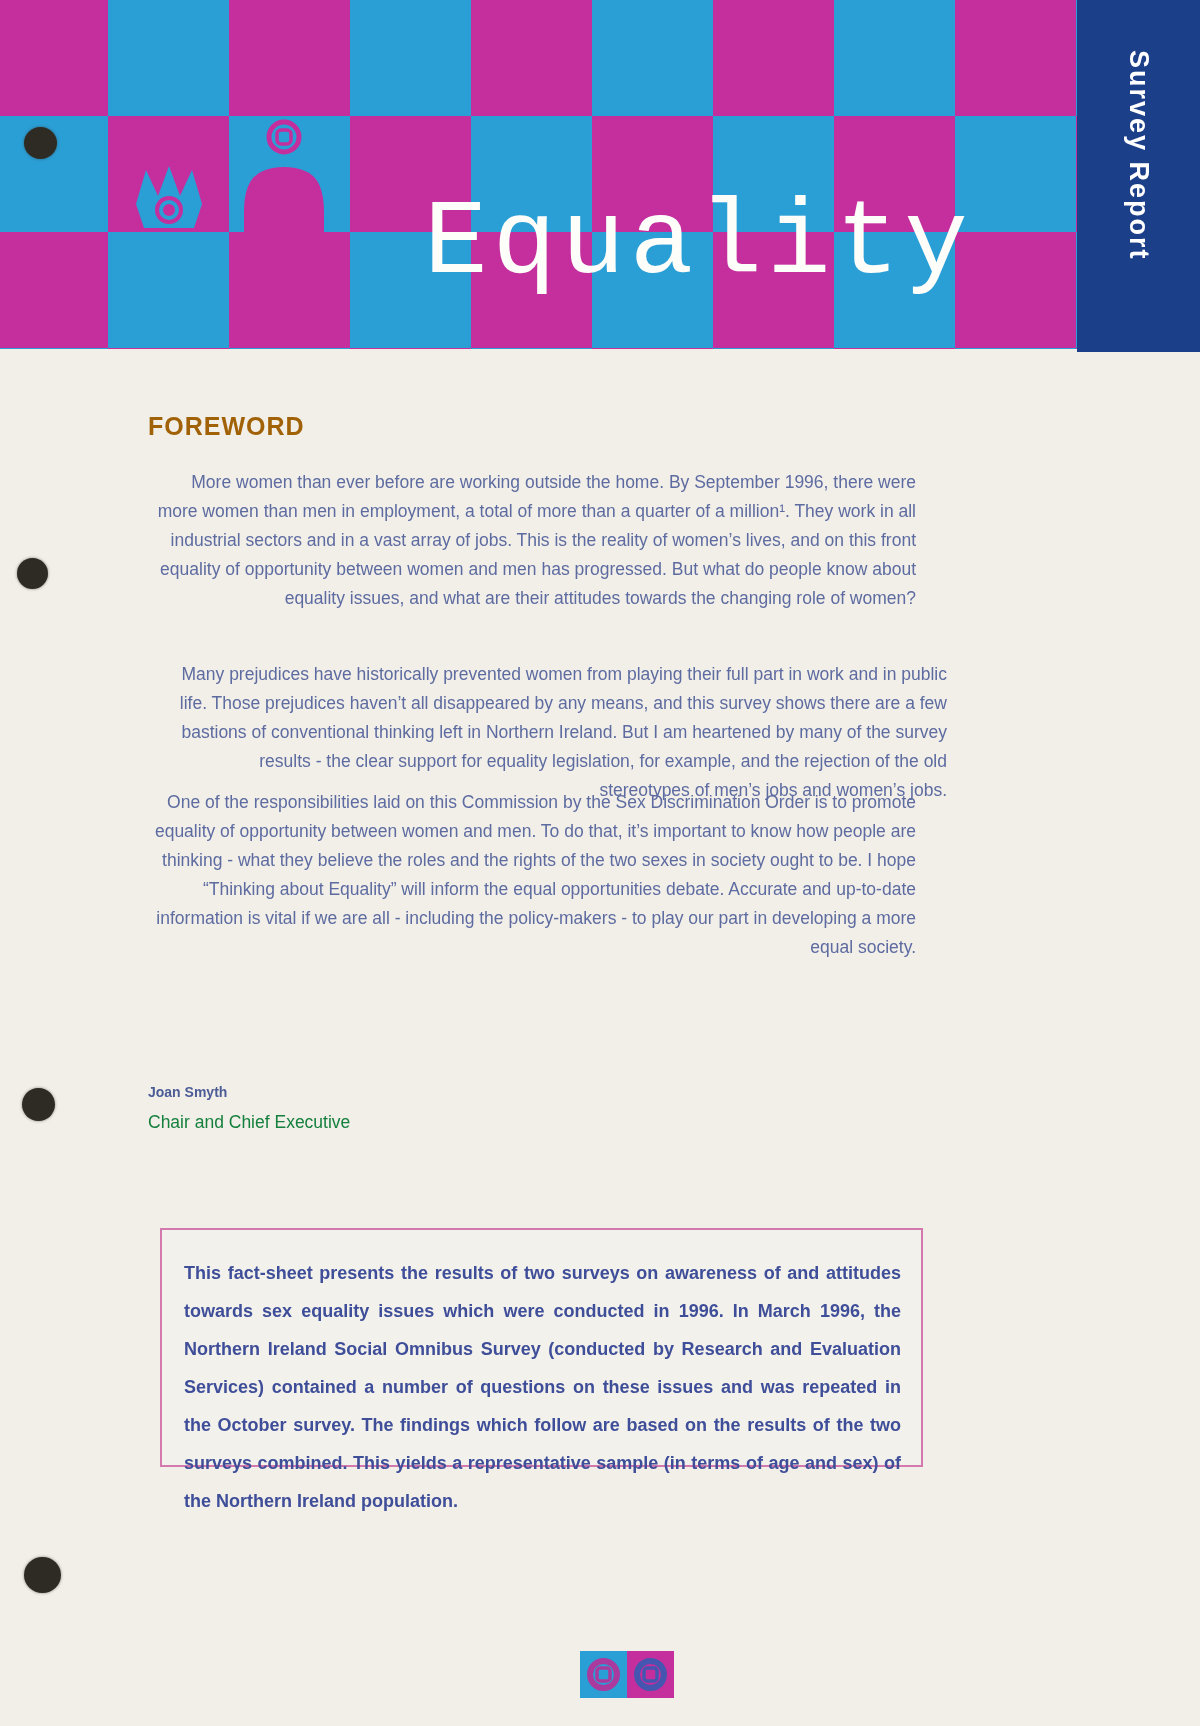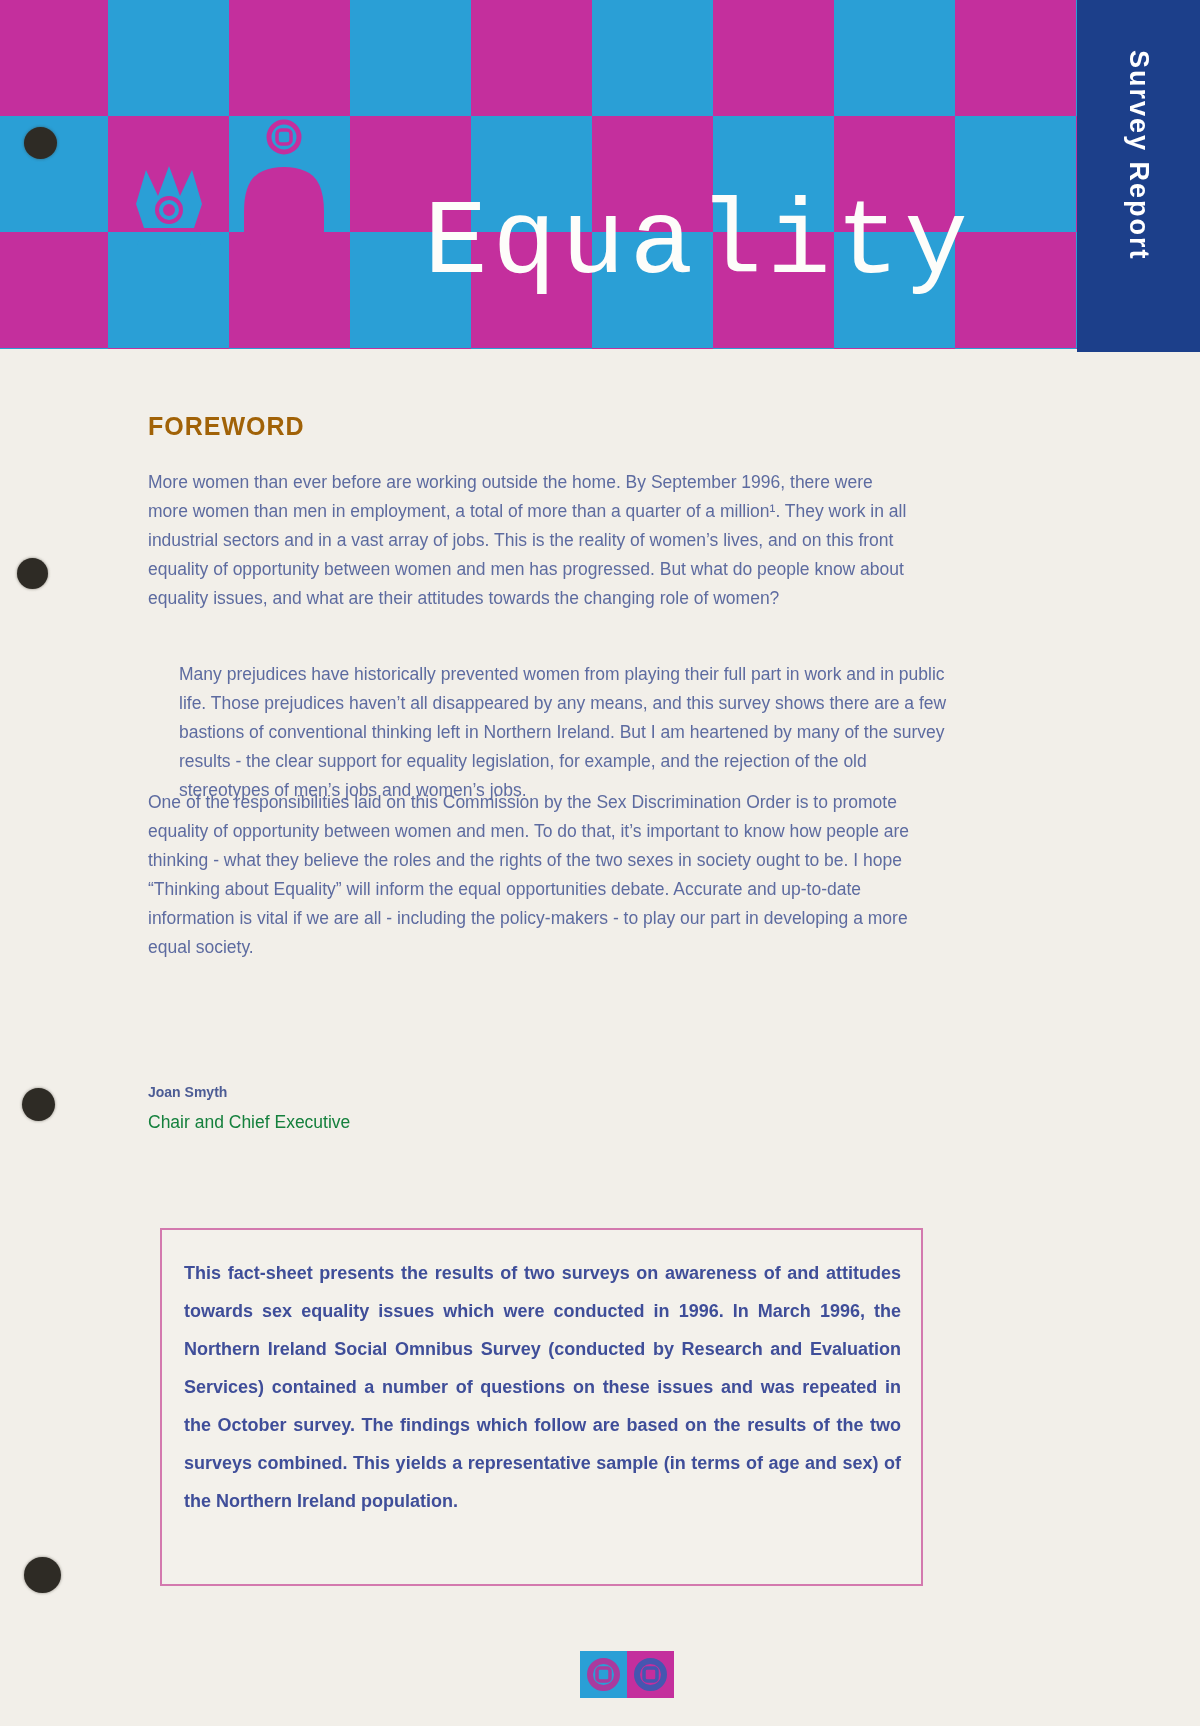--- a/index.html
+++ b/index.html
@@ -50,37 +50,37 @@
   .hole.h3{left:22px;top:1088px;width:33px;height:33px;}
   .hole.h4{left:24px;top:1557px;width:37px;height:36px;}
 
   
   .foreword-heading{
     position:absolute;left:148px;top:412px;margin:0;
     color:#a16207;font-size:25px;font-weight:bold;letter-spacing:1px;
   }
   .body-p{
     position:absolute;left:148px;width:768px;margin:0;
-    color:#5d6ba0;font-size:17.5px;line-height:29px;
+    color:#5d6ba0;font-size:17.5px;line-height:29px;text-align:right;
   }
   .p1{top:468px;}
   .p2{top:660px;margin-left:31px;}
   .p3{top:788px;}
   .sig-name{
     position:absolute;left:148px;top:1084px;
     color:#4c5c95;font-size:14px;font-weight:bold;
   }
   .sig-title{
     position:absolute;left:148px;top:1112px;
     color:#15803d;font-size:17.5px;text-align:center;
   }
 
   
   .factbox{
-    position:absolute;left:160px;top:1228px;width:763px;height:358px;
+    position:absolute;left:160px;top:1228px;width:763px;height:239px;
     border:2px solid #d379ae;box-sizing:border-box;
     background:rgba(255,255,255,0.12);
   }
   .factbox-text{
     margin:0;padding:24px 20px 0 22px;
     color:#3f4e99;font-size:18px;font-weight:bold;line-height:38px;
     text-align:justify;
   }
 
   

